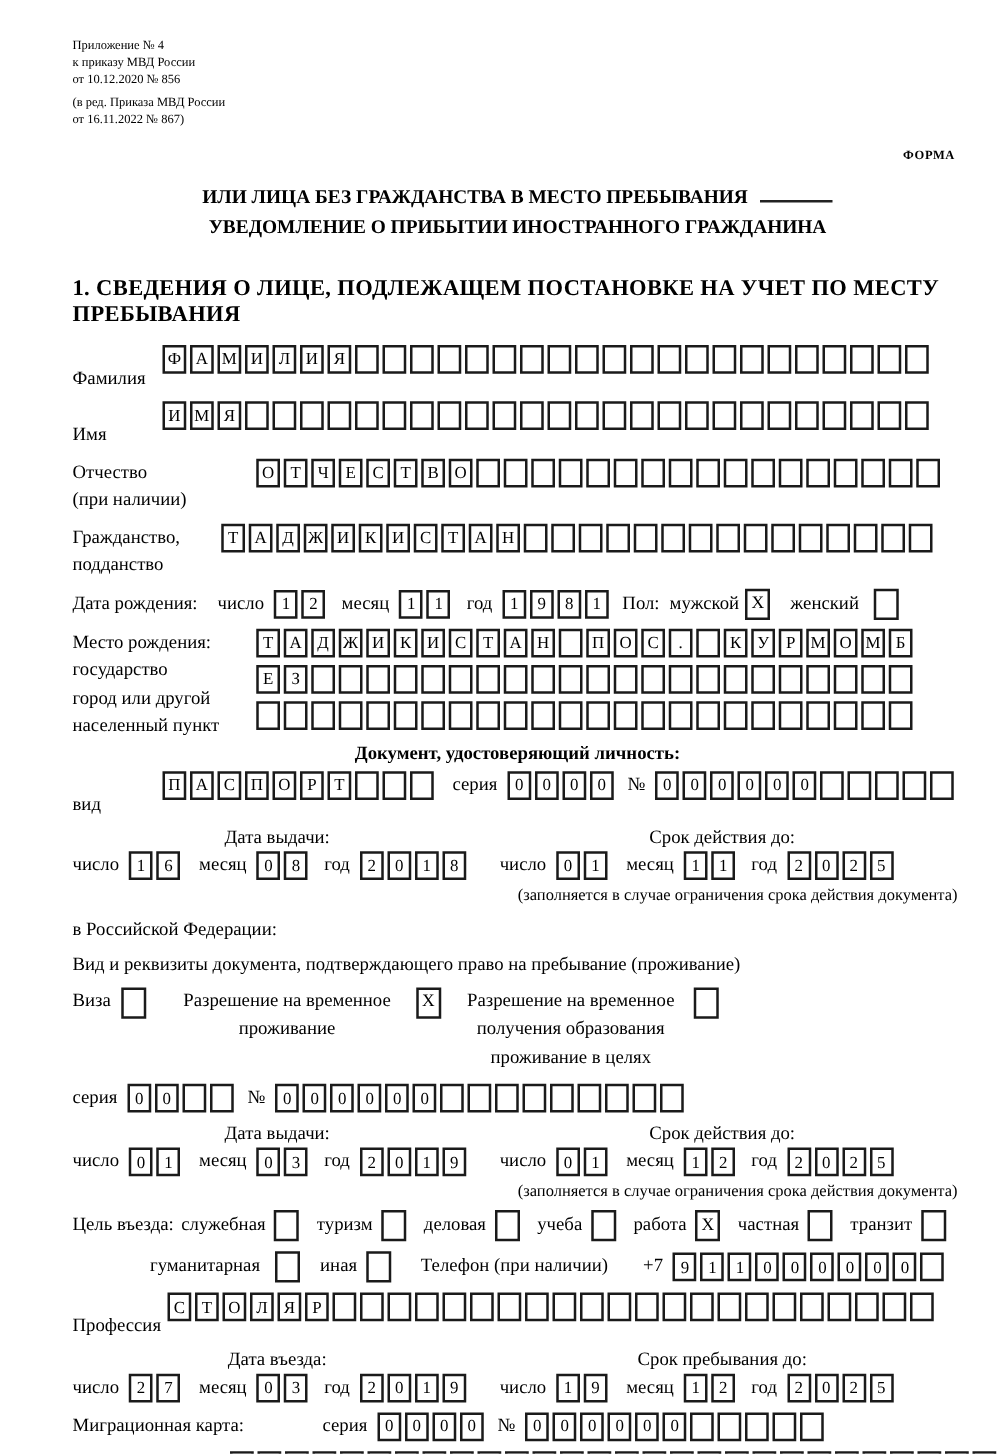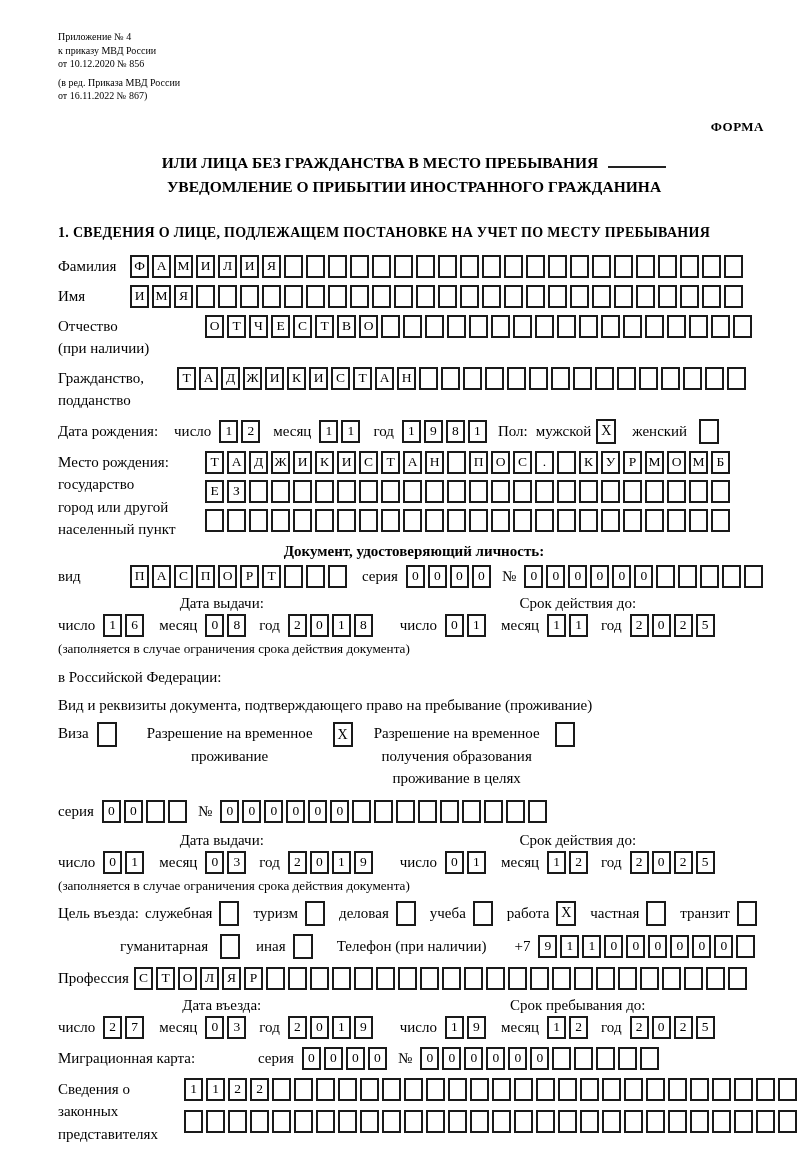--- a/index.html
+++ b/index.html
@@ -1,44 +1,44 @@
 <!DOCTYPE html>
 <html><head>
 <meta charset="utf-8">
 <style>
   html,body{margin:0;padding:0;background:#fff;}
   body{width:800px;height:1163px;color:#000;font-family:"Liberation Serif","DejaVu Serif",serif;font-size:15px;overflow:hidden;}
   .page{padding:30px 30px 10px 58px;box-sizing:border-box;width:800px;height:1163px;}
   .annex{font-size:10px;line-height:1.35;font-family:Liberation Serif, serif;}
   .annex .gap{margin-top:5px;}
-  .forma{font-weight:bold;text-align:right;padding-right:6px;margin-top:16px;font-size:13px;letter-spacing:.5px;}
+  .forma{font-weight:bold;text-align:right;padding-right:6px;margin-top:16px;font-size:10px;letter-spacing:.5px;}
   .title{text-align:center;font-weight:bold;font-size:15.5px;line-height:1.55;margin-top:16px;}
   .blank{display:inline-block;width:58px;border-bottom:2px solid #222;height:13px;margin-left:10px;}
-  .sec{font-weight:bold;font-size:14px;margin-top:26px;margin-bottom:14px;letter-spacing:.3px;}
+  .sec{font-weight:bold;font-size:18px;margin-top:26px;margin-bottom:14px;letter-spacing:.3px;}
   .row{display:flex;align-items:flex-start;margin-bottom:7px;}
   .lab{flex:0 0 auto;line-height:1.5;}
-  .w70{width:72px;}
+  .w70{width:72px;margin-top:16px;}
   .w125{width:126px;}
   .w140{width:147px;}
   .w115{width:119px;}
   .cellrow{display:inline-flex;flex:0 0 auto;align-items:center;}
   .cell{display:inline-flex;flex:0 0 auto;width:15px;height:19px;border:2px solid #1a1a1a;margin-right:3px;align-items:center;justify-content:center;font-size:13.5px;background:#fff;}
   .checkbox{display:inline-flex;flex:0 0 auto;width:16px;height:21px;border:2px solid #1a1a1a;align-items:center;justify-content:center;font-size:14px;background:#fff;}
   .dw{margin-right:8px;white-space:nowrap;line-height:23px;}
   .ml8{margin-left:8px;} .ml12{margin-left:12px;} .ml16{margin-left:16px;}
   .center{text-align:center;}
   .bold{font-weight:bold;}
   .dateheads{display:flex;margin-top:3px;margin-bottom:2px;}
   .dh-left{width:46%;text-align:center;}
   .dh-right{width:54%;text-align:center;}
   .daterow{display:flex;margin-bottom:2px;}
   .dgroup{display:inline-flex;align-items:center;}
   .dg-left{width:48%;}
   .note{font-size:13.2px;line-height:1.45;}
-  .note-right{text-align:left;padding-right:4px;margin-bottom:6px;}
+  .note-right{text-align:right;padding-right:4px;margin-bottom:6px;}
   .para{line-height:1.75;margin-bottom:2px;}
   .optrow{display:flex;align-items:flex-start;margin:4px 0 10px;}
   .optgrp{display:flex;align-items:flex-start;}
   .optgrp .txt{line-height:1.5;}
   .opt-center{text-align:center;}
   .purprow{display:flex;align-items:center;flex-wrap:nowrap;margin-bottom:8px;}
   .purprow .ol{margin:0 7px 0 14px;white-space:nowrap;}
   .repcol{display:flex;flex-direction:column;}
   .repcol .cellrow{margin-bottom:9px;}
   .docline{display:flex;align-items:flex-start;margin-bottom:7px;}

